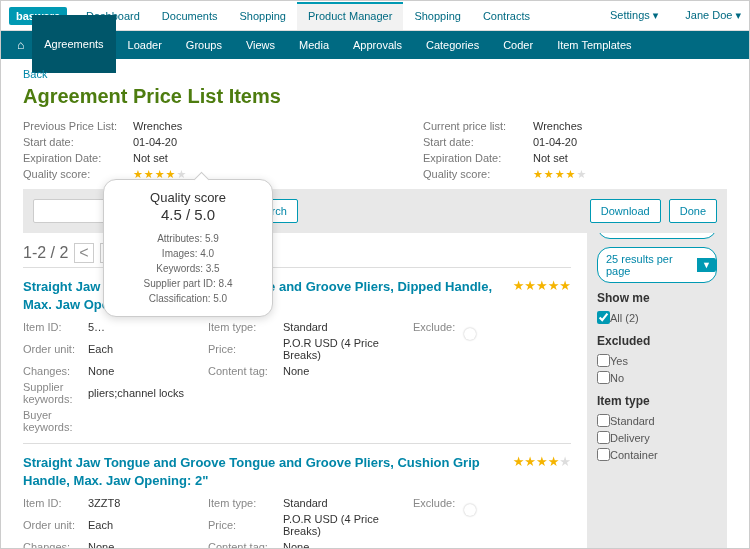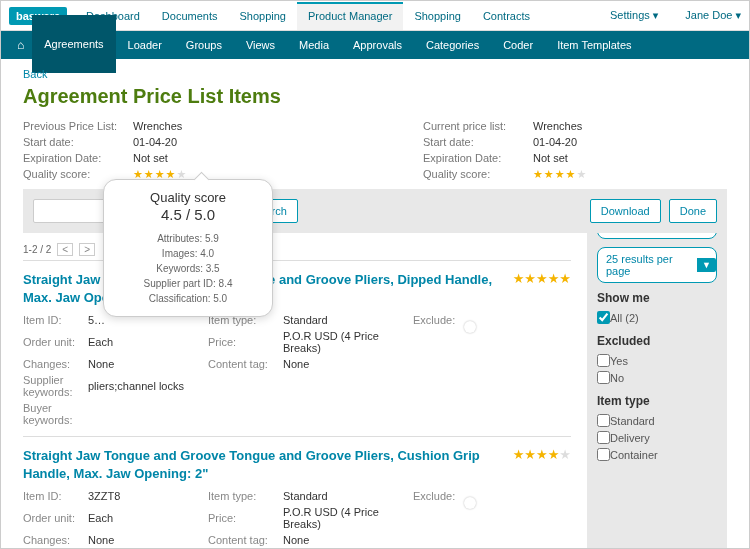--- a/index.html
+++ b/index.html
@@ -20,25 +20,25 @@
 .meta{display:flex;gap:96px;margin-bottom:6px}
 .meta-col{flex:1}
 .meta-row{display:flex;font-size:11px;color:#777;padding:2px 0}
 .meta-row .lbl{width:110px}
 .meta-row .val{color:#333}
 .stars{color:#f5b400;letter-spacing:1px;position:relative}
 .stars .empty{color:#ddd}
 .toolbar{background:#e8e8e8;padding:10px;margin-top:6px;display:flex;align-items:center;gap:8px;position:relative}
 .toolbar input{width:200px;padding:5px;border:1px solid #ccc;border-radius:2px;font-size:11px}
 .btn{border:1px solid #0099b3;background:#fff;color:#0086a8;padding:5px 10px;border-radius:2px;font-size:11px;cursor:pointer}
-.dd{background:#fff;border:1px solid #0099b3;color:#0086a8;padding:5px 8px;font-size:11px;border-radius:8px;display:flex;align-items:center;justify-content:space-between;min-width:130px;cursor:pointer}
+.dd{background:#fff;border:1px solid #0099b3;color:#0086a8;padding:5px 8px;font-size:11px;border-radius:13px;display:flex;align-items:center;justify-content:space-between;min-width:130px;cursor:pointer}
 .dd .caret{background:#0099b3;color:#fff;padding:2px 5px;margin:-5px -8px -5px 6px;font-size:9px;border-radius:0 2px 2px 0}
 .body{display:flex;gap:16px;margin-top:6px}
 .list{flex:1}
-.pager{display:flex;align-items:center;gap:6px;font-size:10px;color:#666;padding:4px 0}
+.pager{display:flex;align-items:center;gap:6px;font-size:16px;color:#666;padding:4px 0}
 .pg{border:1px solid #ccc;padding:0 4px;color:#888;cursor:pointer}
 .item{border-top:1px solid #ddd;padding:10px 0}
 .item-head{display:flex}
 .item-title{color:#0086a8;font-weight:600;font-size:13px;flex:1;line-height:1.35}
 .item-stars{color:#f5b400;font-size:13px;padding-left:8px}
 .item-grid{display:grid;grid-template-columns:65px 120px 75px 130px 50px 60px;font-size:11px;color:#888;row-gap:4px;margin-top:8px;align-items:center}
 .item-grid .v{color:#333}
 .toggle{width:30px;height:14px;background:#ddd;border-radius:8px;position:relative;cursor:pointer}
 .toggle::after{content:"";width:12px;height:12px;background:#fff;border-radius:50%;position:absolute;top:1px;left:1px;box-shadow:0 0 2px rgba(0,0,0,.3)}
 .side{width:140px;background:#e8e8e8;padding:10px;font-size:11px;margin-top:-46px}

